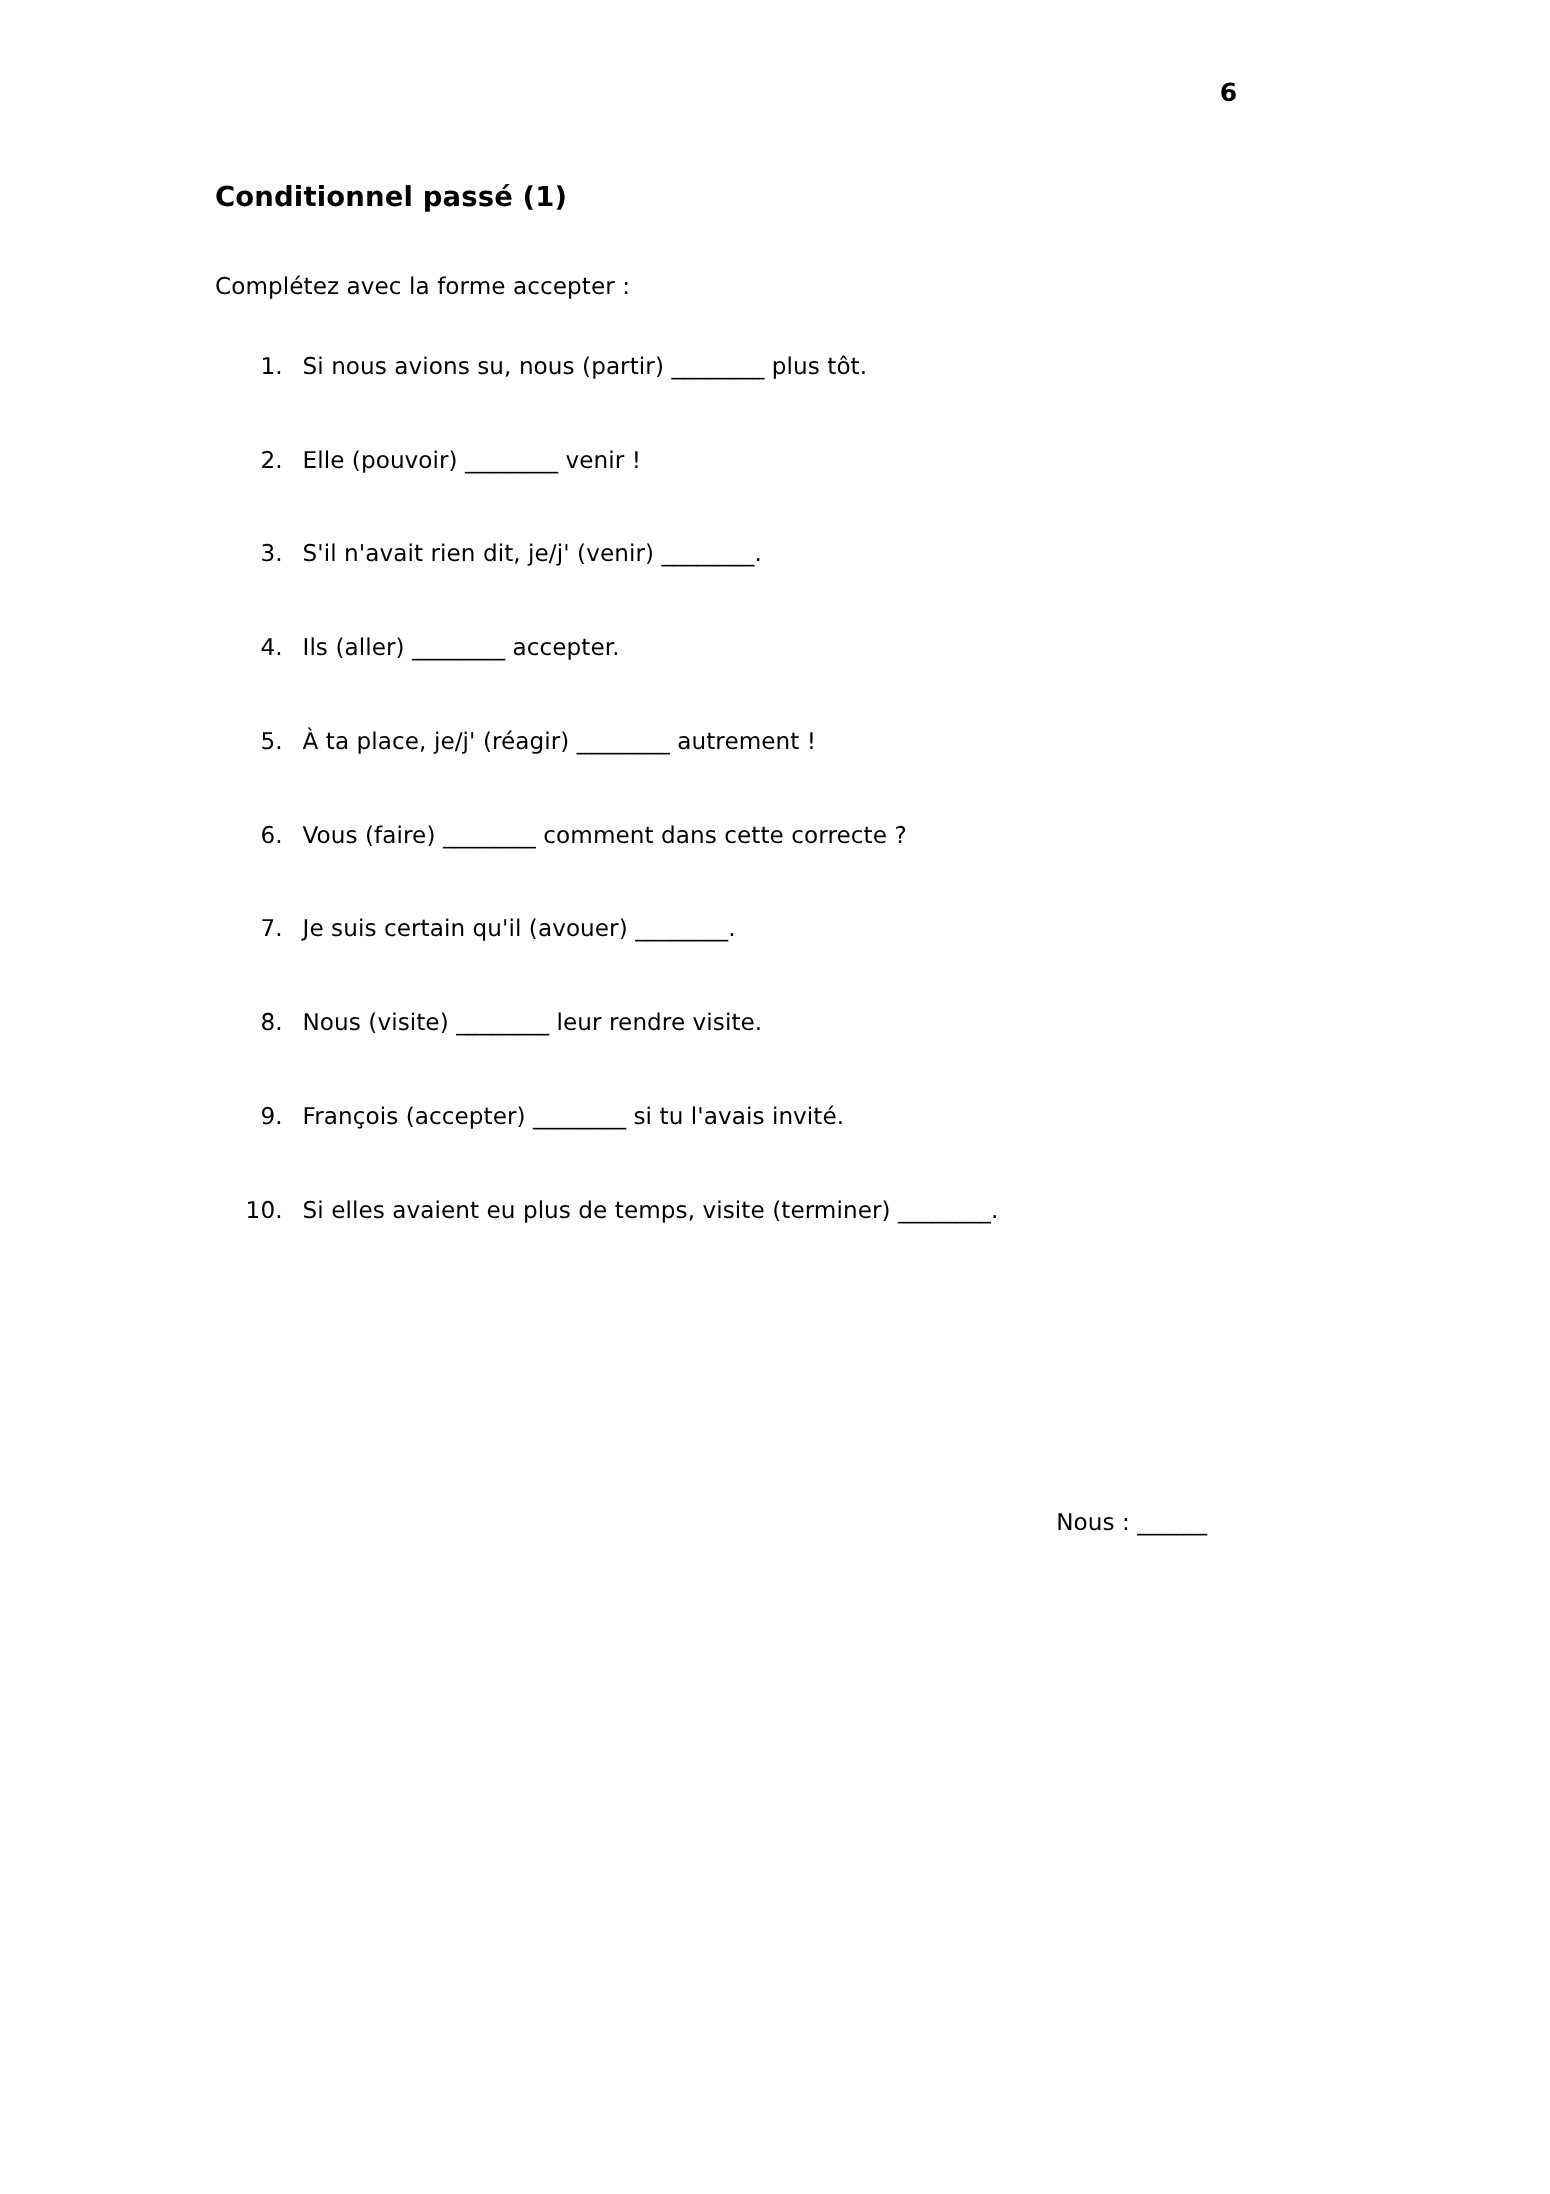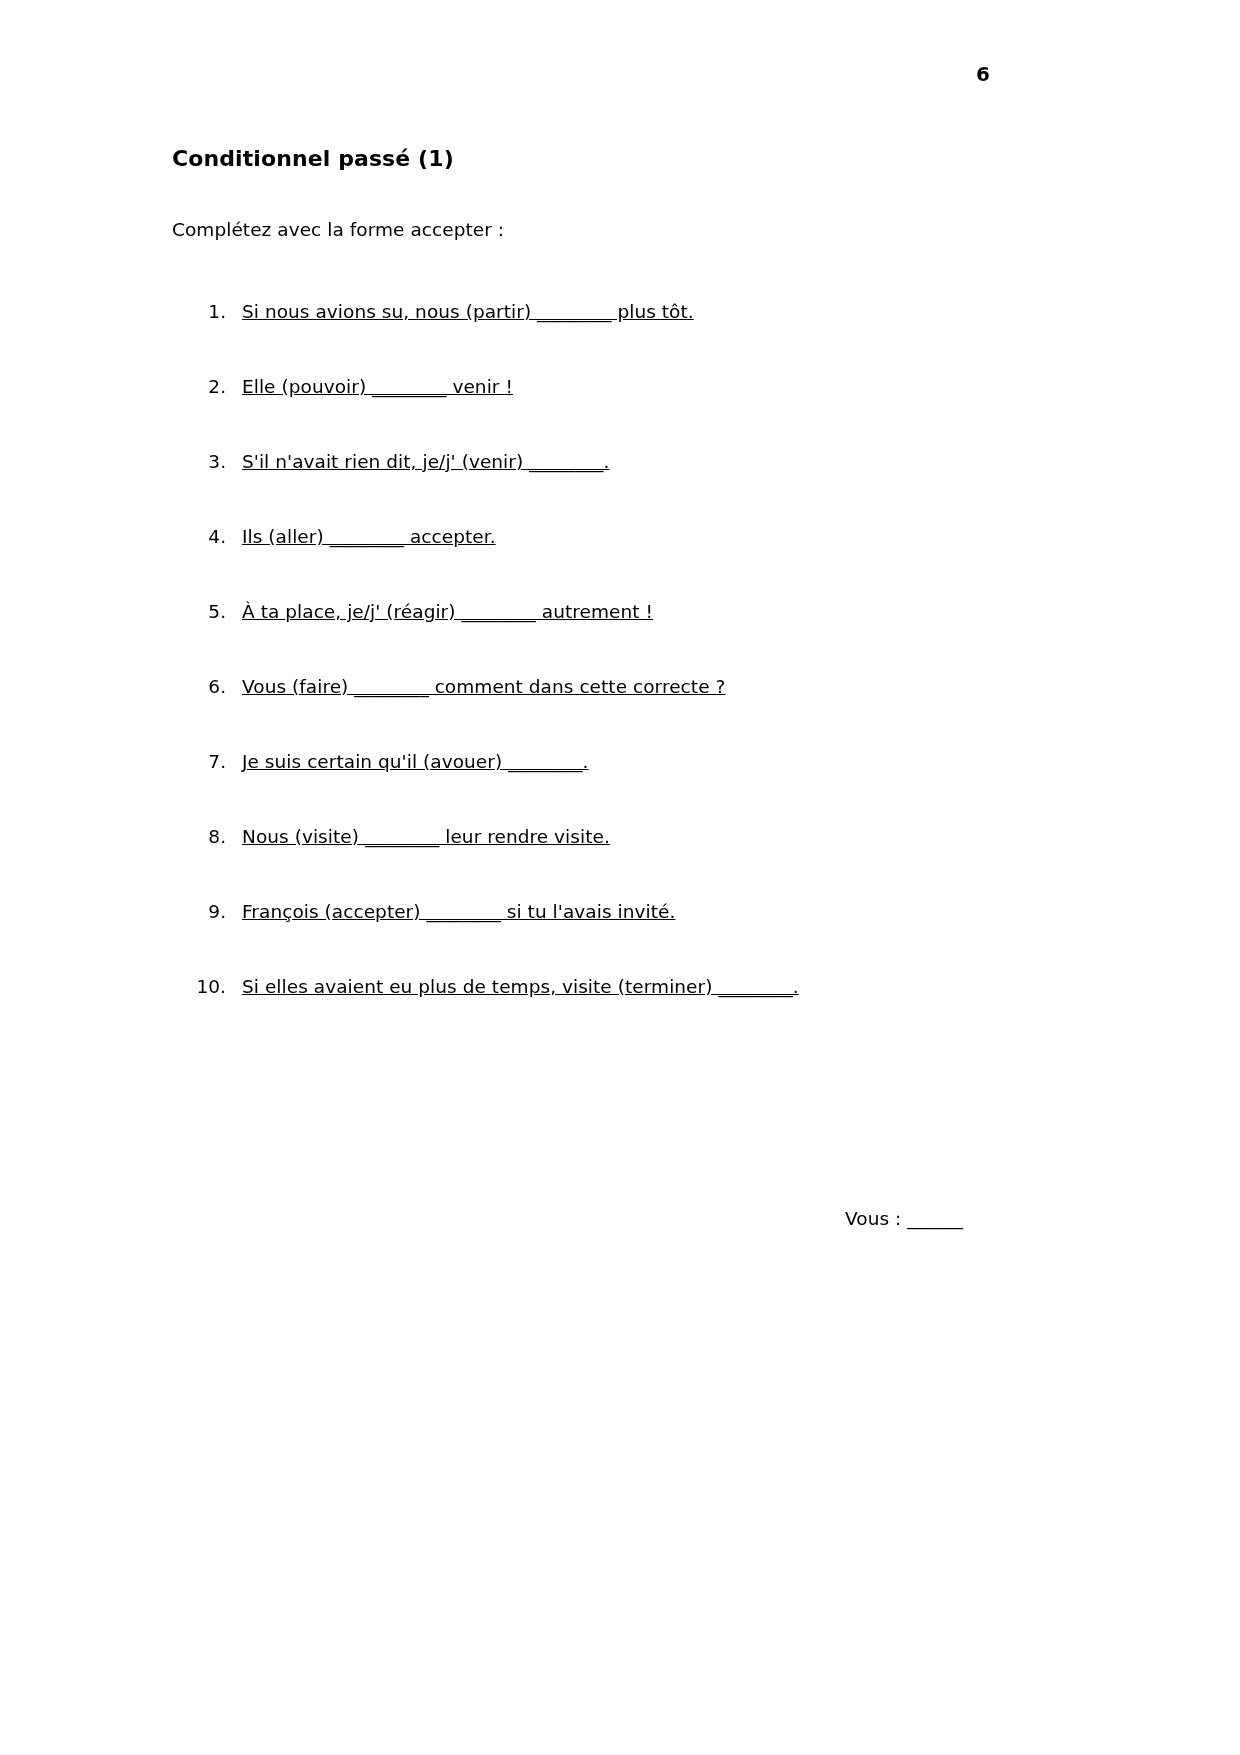--- a/index.html
+++ b/index.html
@@ -43,24 +43,23 @@
     font-weight: bold;
     letter-spacing: 0.1px;
     margin: 0 0 0 0;
   }
   .instructions {
     font-size: 18.5px;
     margin-top: 48px;
     letter-spacing: 0.05px;
   }
   ol.questions {
-    margin: 60px 0 0 0;
+    margin: 42px 0 0 0;
     padding-left: 60px;
     list-style-position: outside;
-    text-decoration: underline;
   }
   ol.questions li {
     font-size: 18.5px;
     line-height: 1.35;
     margin-bottom: 50px;
     padding-left: 10px;
     letter-spacing: 0.05px;
   }
   ol.questions li::marker {
     font-size: 18.5px;
@@ -94,15 +93,15 @@
       <li>À ta place, je/j' (réagir) ________ autrement !</li>
       <li>Vous (faire) ________ comment dans cette correcte ?</li>
       <li>Je suis certain qu'il (avouer) ________.</li>
       <li>Nous (visite) ________ leur rendre visite.</li>
       <li>François (accepter) ________ si tu l'avais invité.</li>
       <li>Si elles avaient eu plus de temps, visite (terminer) ________.</li>
     </ol>
 
   </div>
 
-  <div class="note-line">Vous : ______</div>
+  <div class="note-line">Nous : ______</div>
 
 </div>
 
 </body></html>

